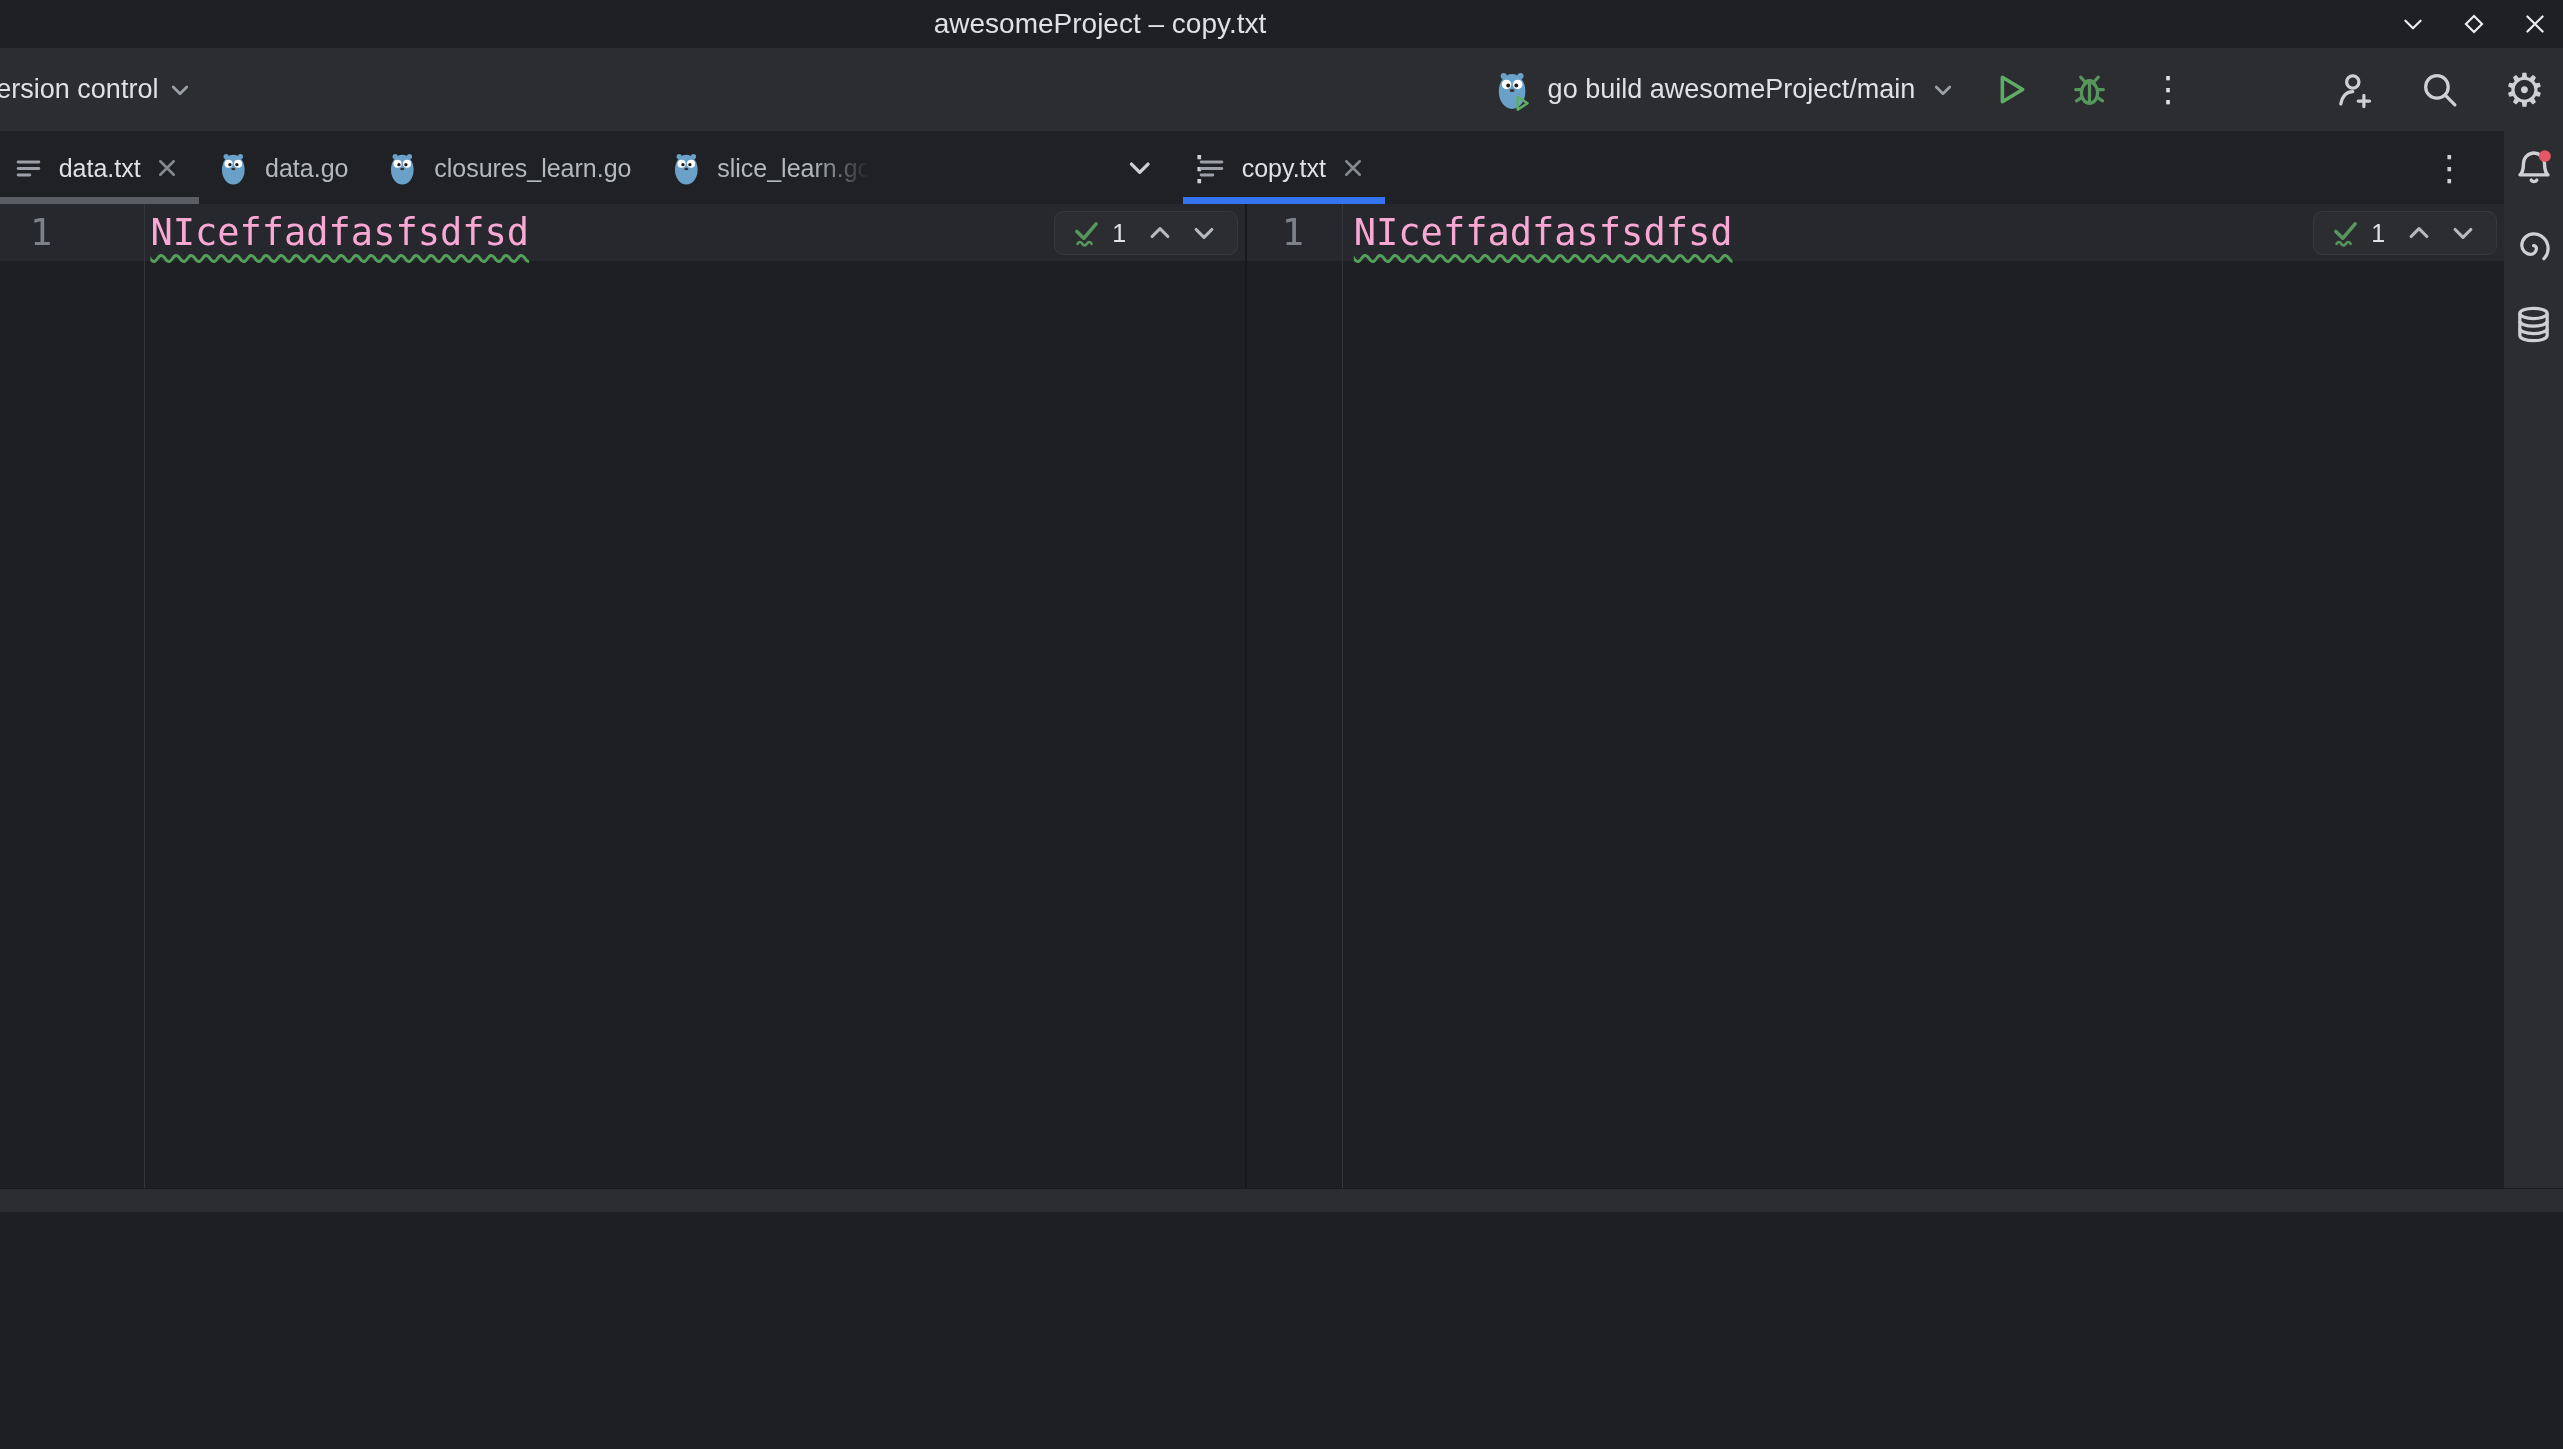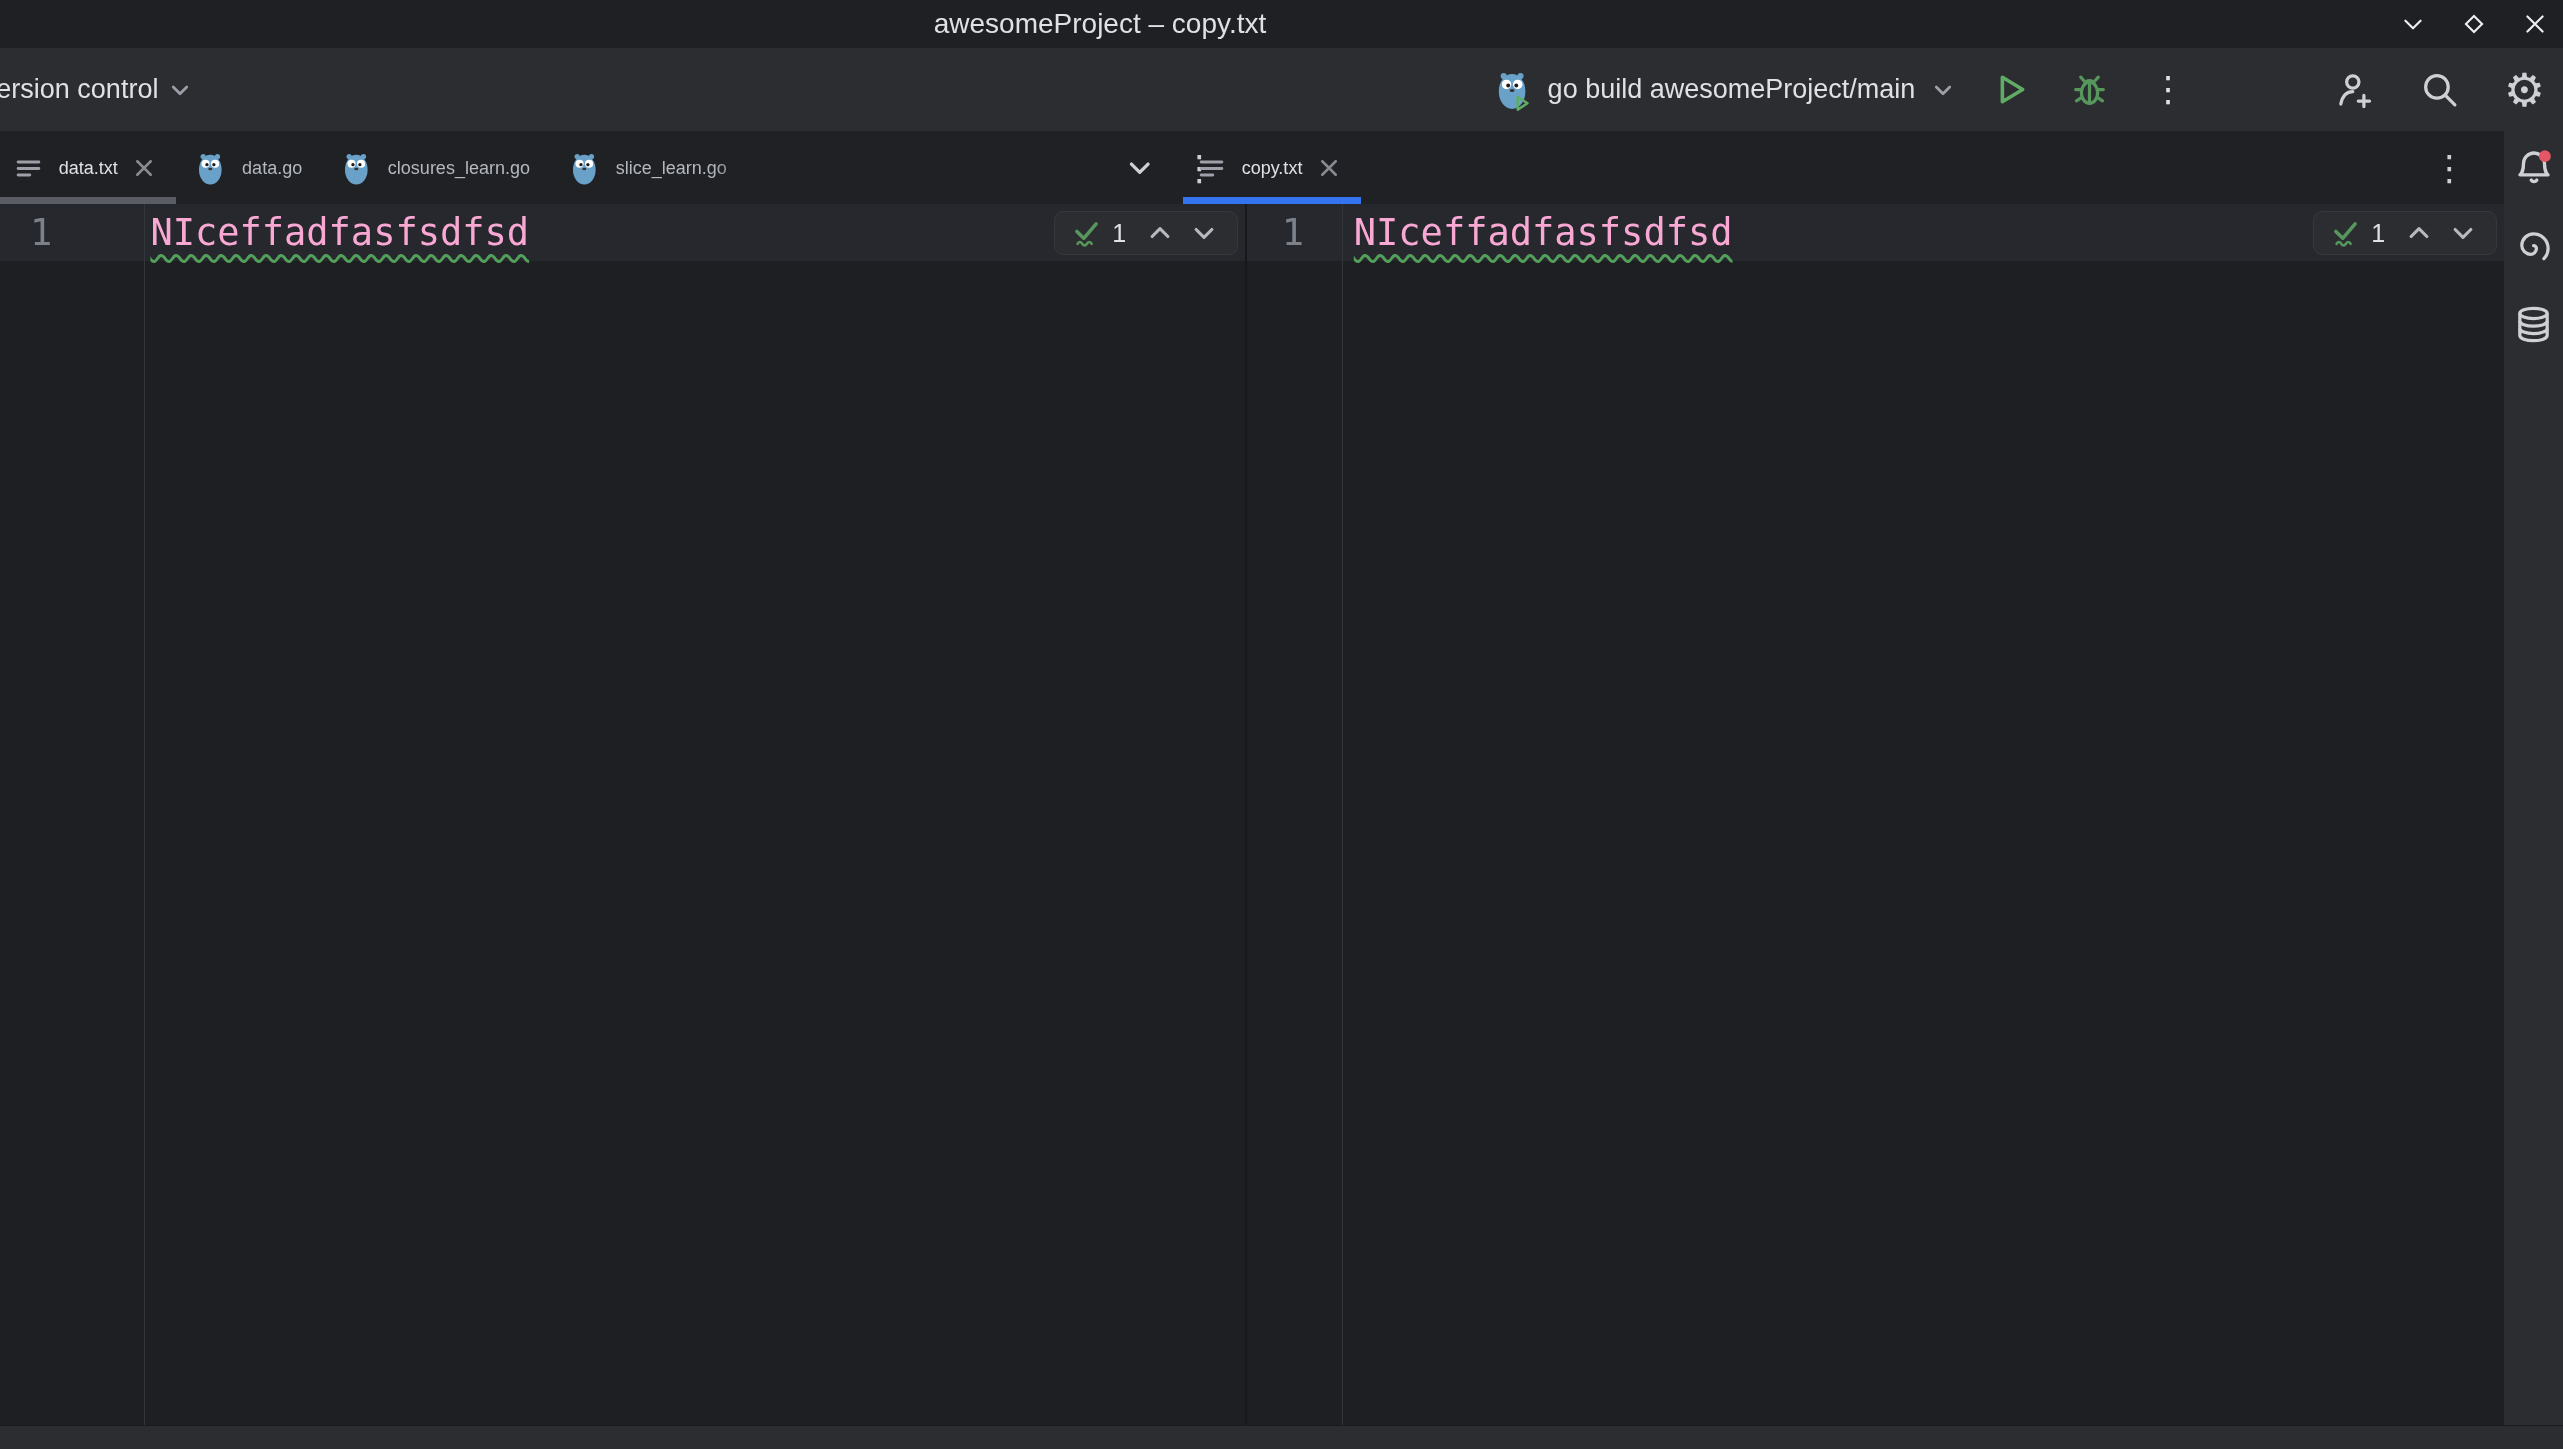--- a/index.html
+++ b/index.html
@@ -1,18 +1,18 @@
 <!DOCTYPE html>
 <html style="font-size:14.7px"><head>
 <meta charset="utf-8">
 <style>
   * { margin:0; padding:0; box-sizing:border-box; }
   html,body { width:2563px; height:1449px; background:#1e1f22; overflow:hidden;
               font-family:"Liberation Sans", sans-serif; color:#dfe1e5; }
-  #app { position:relative; width:2563px; height:1449px;border-radius:17px; }
+  #app { position:relative; width:2563px; height:1212px;border-radius:17px; }
 
   
   .titlebar { position:absolute; top:0; left:0; right:0; height:48px; background:#1e2023; }
   .window-title { position:absolute; left:1100px; top:0; transform:translateX(-50%);
                   line-height:48px; font-size:28px; color:#dfe1e5; white-space:nowrap; }
   .window-controls { position:absolute; right:9.2px; top:0; height:48px; display:flex; align-items:center; gap:24px; }
   .win-btn { width:37px; height:37px; display:flex; align-items:center; justify-content:center; }
 
   
   .toolbar { position:absolute; top:48px; left:0; right:0; height:83px; background:#2b2d30;padding-left:20px; }
@@ -24,21 +24,21 @@
   .m34 { margin-left:31px; } .m150 { margin-left:138px; } .m40 { margin-left:37px; }
   .kebab { font-size:35px; line-height:1; color:#dfe1e5; font-family:"DejaVu Sans", sans-serif; }
   .kebab.dim { color:#ced0d6; }
   .gear-glyph { font-size:46px; line-height:1; color:#ced0d6; font-family:"DejaVu Sans", sans-serif; }
 
   
   .tabbar { position:absolute; top:131px; left:0; right:0; height:74px; background:#1f2124; }
   .tabgroup-left  { position:absolute; left:0; top:0; width:1245px; height:74px; display:flex; align-items:stretch; }
   .tabgroup-right { position:absolute; left:1183px; right:0; top:0; height:74px; display:flex; align-items:stretch; }
   .tab { position:relative; display:flex; align-items:center; gap:14.7px; padding:0 20px;
-         font-size:18px; color:#b4b8bf; white-space:nowrap; }
+         font-size:25px; color:#b4b8bf; white-space:nowrap; }
   .tab.first { padding-left:13px; }
   .tab.selected { color:#dfe1e5; }
   .tab-underline { position:absolute; left:0; right:0; bottom:0; height:8.3px; }
   .tab-underline.inactive { background:#5a5d63; }
   .tab-underline.active   { background:#3574f0; }
   .tab-label-trunc { display:inline-block; width:155px; overflow:hidden;
                      -webkit-mask-image:linear-gradient(90deg,#000 62%,transparent 98%);
                      mask-image:linear-gradient(90deg,#000 62%,transparent 98%); }
   .tabstrip-actions { margin-left:auto; display:flex; align-items:center; gap:28px; padding-right:28px; }
   .tabgroup-right .tabstrip-actions { padding-right:96px; }

